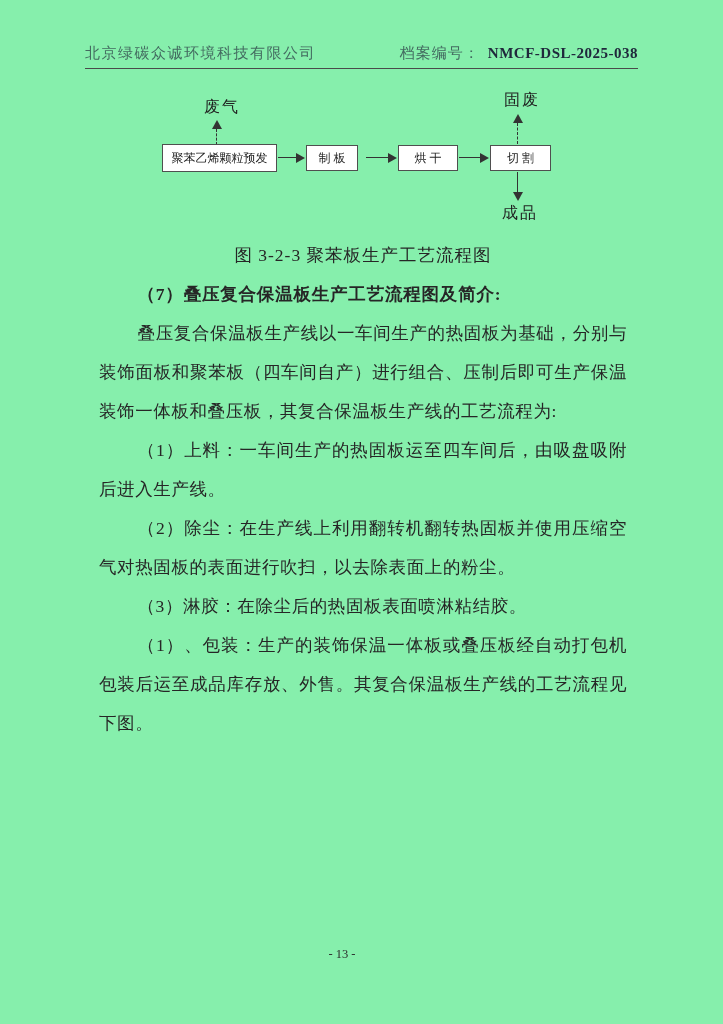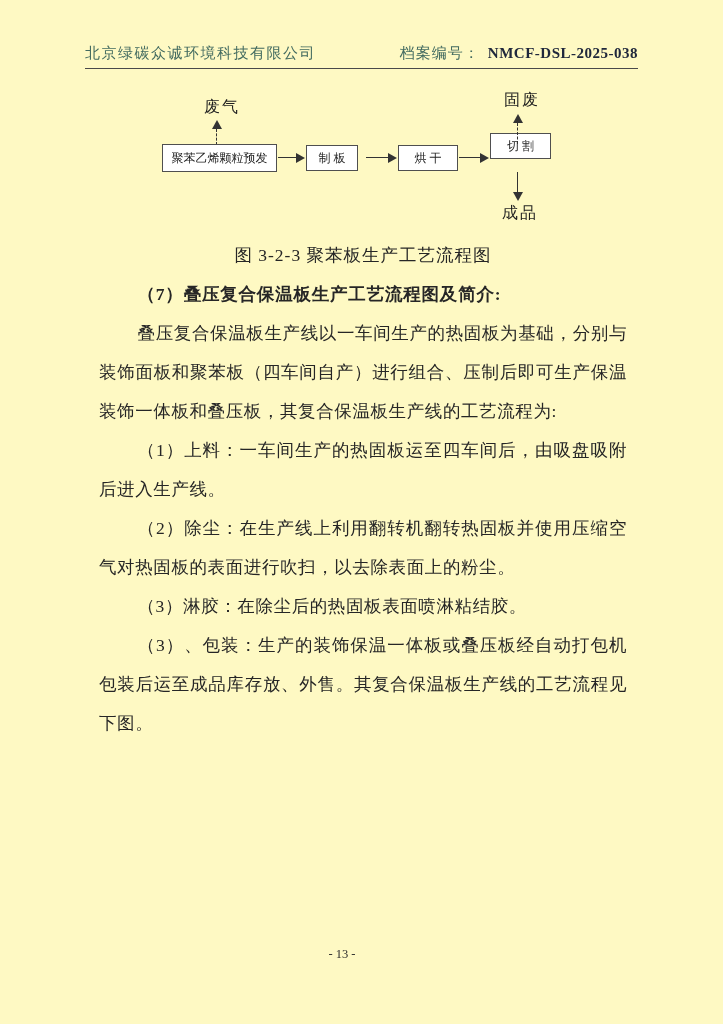--- a/index.html
+++ b/index.html
@@ -1,21 +1,21 @@
 <!DOCTYPE html>
 <html><head>
 <meta charset="utf-8">
 <style>
   * { margin:0; padding:0; box-sizing:border-box; }
   html,body { background:#e9e9e9; }
   .page {
     position:relative;
     width:723px; height:1024px;
     margin:0 auto;
-    background:#fef9c3;
+    background:#86efac;
     font-family:"Liberation Serif","DejaVu Serif",serif;
     color:#262626;
     overflow:hidden;
   }
   
   .header {
     position:absolute; top:44px; left:85px; width:553px;
     display:flex; justify-content:space-between; align-items:flex-end;
     padding-bottom:5px;
     border-bottom:1.5px solid #4a4a4a;
@@ -89,36 +89,36 @@
     <div class="fc-box" style="left:306px; top:145px; width:52px; height:26px;">制 板</div>
 
     <span class="hline" style="left:366px; top:157px; width:22px;"></span>
     <span class="arr arr-right" style="left:388px; top:153px;"></span>
 
     <div class="fc-box" style="left:398px; top:145px; width:60px; height:26px;">烘 干</div>
 
     <span class="hline" style="left:459px; top:157px; width:21px;"></span>
     <span class="arr arr-right" style="left:480px; top:153px;"></span>
 
-    <div class="fc-box" style="left:490px; top:133px; width:61px; height:26px;">切 割</div>
+    <div class="fc-box" style="left:490px; top:145px; width:61px; height:26px;">切 割</div>
 
     <span class="fc-label" style="left:504px; top:90px;">固废</span>
     <span class="arr arr-up" style="left:513px; top:114px;"></span>
     <span class="vdash" style="left:517px; top:123px; height:21px;"></span>
 
     <span class="vline" style="left:517px; top:172px; height:21px;"></span>
     <span class="arr arr-down" style="left:513px; top:192px;"></span>
     <span class="fc-label" style="left:502px; top:203px;">成品</span>
   </div>
 
   <div class="textblock">
     <div class="fig-caption">图 3-2-3 聚苯板生产工艺流程图</div>
     <div class="section-heading">（7）叠压复合保温板生产工艺流程图及简介:</div>
     <p class="para">叠压复合保温板生产线以一车间生产的热固板为基础，分别与装饰面板和聚苯板（四车间自产）进行组合、压制后即可生产保温装饰一体板和叠压板，其复合保温板生产线的工艺流程为:</p>
     <p class="para">（1）上料：一车间生产的热固板运至四车间后，由吸盘吸附后进入生产线。</p>
     <p class="para">（2）除尘：在生产线上利用翻转机翻转热固板并使用压缩空气对热固板的表面进行吹扫，以去除表面上的粉尘。</p>
     <p class="para">（3）淋胶：在除尘后的热固板表面喷淋粘结胶。</p>
-    <p class="para">（3）、包装：生产的装饰保温一体板或叠压板经自动打包机包装后运至成品库存放、外售。其复合保温板生产线的工艺流程见下图。</p>
+    <p class="para">（1）、包装：生产的装饰保温一体板或叠压板经自动打包机包装后运至成品库存放、外售。其复合保温板生产线的工艺流程见下图。</p>
   </div>
 
   <div class="footer">- 13 -</div>
 
 </div>
 
 </body></html>

